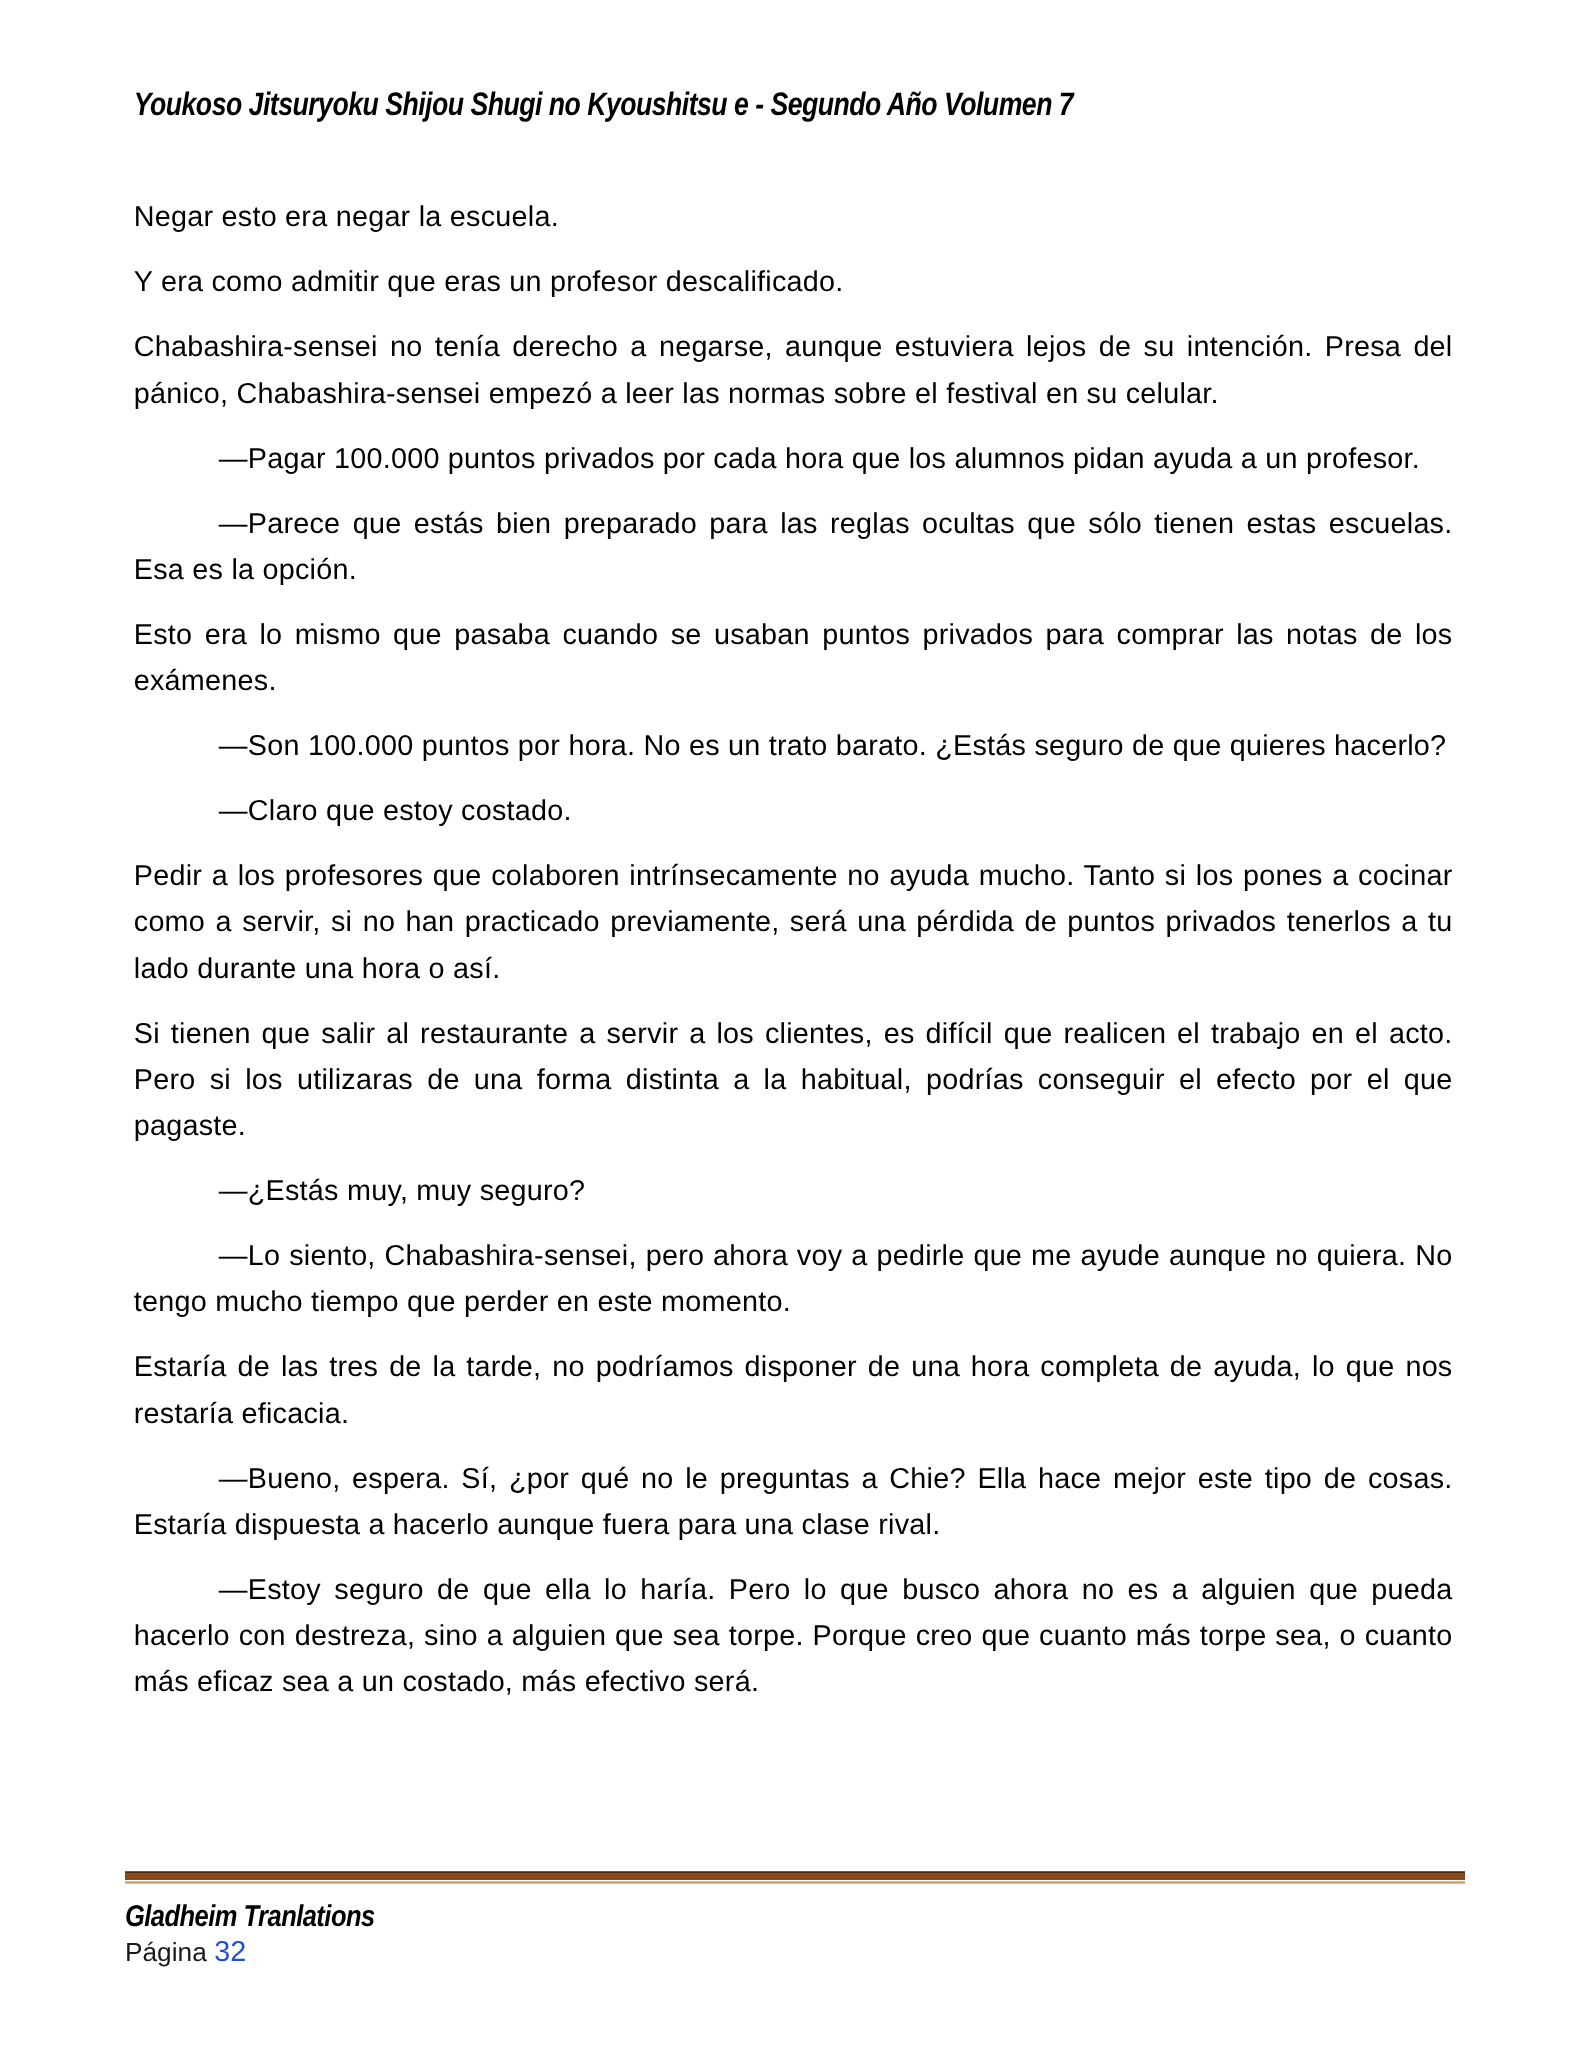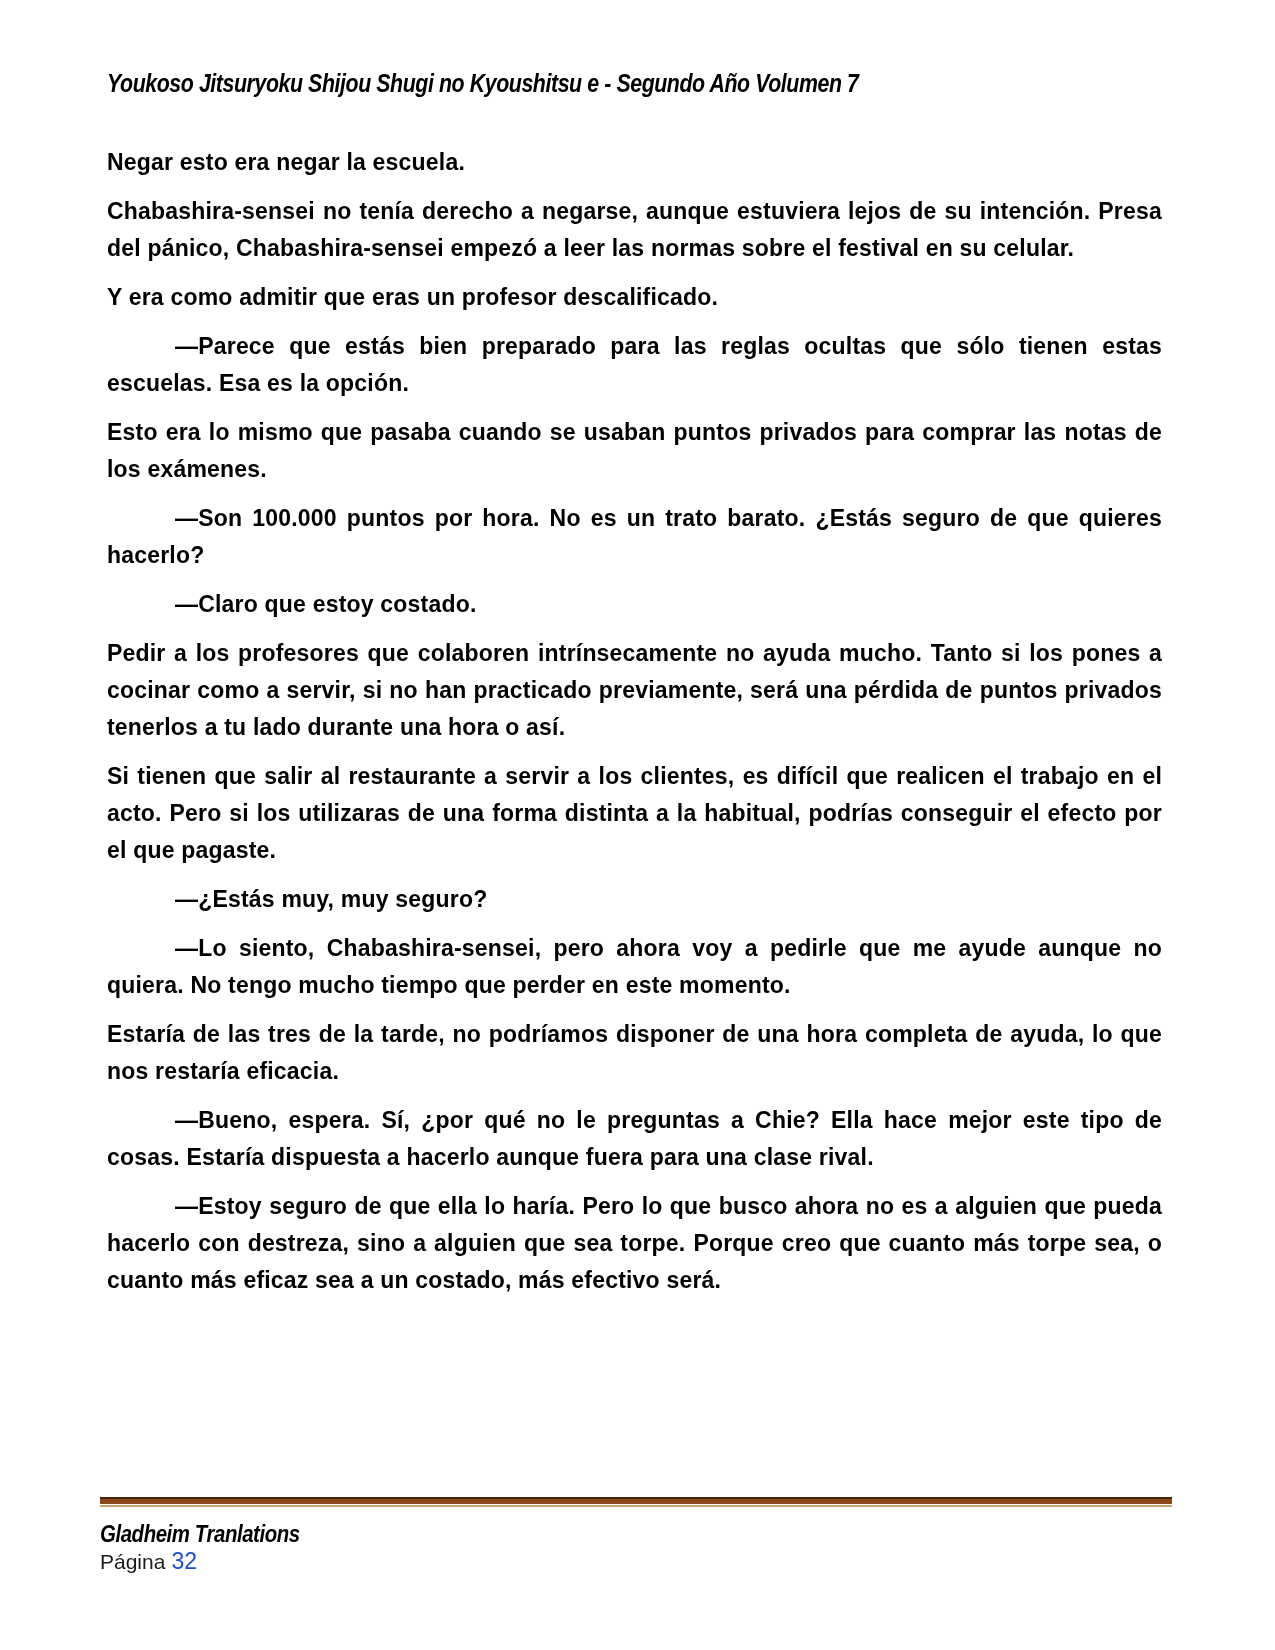--- a/index.html
+++ b/index.html
@@ -37,22 +37,21 @@
     position: absolute;
     left: 107px;
     top: 140px;
     width: 1055px;
     font-size: 23px;
     line-height: 37px;
     letter-spacing: 0.2px;
     text-align: justify;
   }
   .body-text p {
-    margin: 4px 0 12px 0;
-    font-weight: bold;
+    margin: 15px 0 12px 0;
   }
   .body-text p.dialogue {
     text-indent: 68px;
   }
   .footer {
     position: absolute;
     left: 100px;
     right: 103px;
     top: 1497px;
   }
@@ -91,22 +90,23 @@
 <body>
 
 <div class="page">
 
   <div class="header">
     <div class="header-title">Youkoso Jitsuryoku Shijou Shugi no Kyoushitsu e - Segundo Año Volumen 7</div>
   </div>
 
   <div class="body-text">
       <p>Negar esto era negar la escuela.</p>
+      <p>Y era como admitir que eras un profesor descalificado.</p>
       <p>Chabashira-sensei no tenía derecho a negarse, aunque estuviera lejos de su intención. Presa del pánico, Chabashira-sensei empezó a leer las normas sobre el festival en su celular.</p>
-      <p>Y era como admitir que eras un profesor descalificado.</p>
+      <p class="dialogue">—Pagar 100.000 puntos privados por cada hora que los alumnos pidan ayuda a un profesor.</p>
       <p class="dialogue">—Parece que estás bien preparado para las reglas ocultas que sólo tienen estas escuelas. Esa es la opción.</p>
       <p>Esto era lo mismo que pasaba cuando se usaban puntos privados para comprar las notas de los exámenes.</p>
       <p class="dialogue">—Son 100.000 puntos por hora. No es un trato barato. ¿Estás seguro de que quieres hacerlo?</p>
       <p class="dialogue">—Claro que estoy costado.</p>
       <p>Pedir a los profesores que colaboren intrínsecamente no ayuda mucho. Tanto si los pones a cocinar como a servir, si no han practicado previamente, será una pérdida de puntos privados tenerlos a tu lado durante una hora o así.</p>
       <p>Si tienen que salir al restaurante a servir a los clientes, es difícil que realicen el trabajo en el acto. Pero si los utilizaras de una forma distinta a la habitual, podrías conseguir el efecto por el que pagaste.</p>
       <p class="dialogue">—¿Estás muy, muy seguro?</p>
       <p class="dialogue">—Lo siento, Chabashira-sensei, pero ahora voy a pedirle que me ayude aunque no quiera. No tengo mucho tiempo que perder en este momento.</p>
       <p>Estaría de las tres de la tarde, no podríamos disponer de una hora completa de ayuda, lo que nos restaría eficacia.</p>
       <p class="dialogue">—Bueno, espera. Sí, ¿por qué no le preguntas a Chie? Ella hace mejor este tipo de cosas. Estaría dispuesta a hacerlo aunque fuera para una clase rival.</p>

